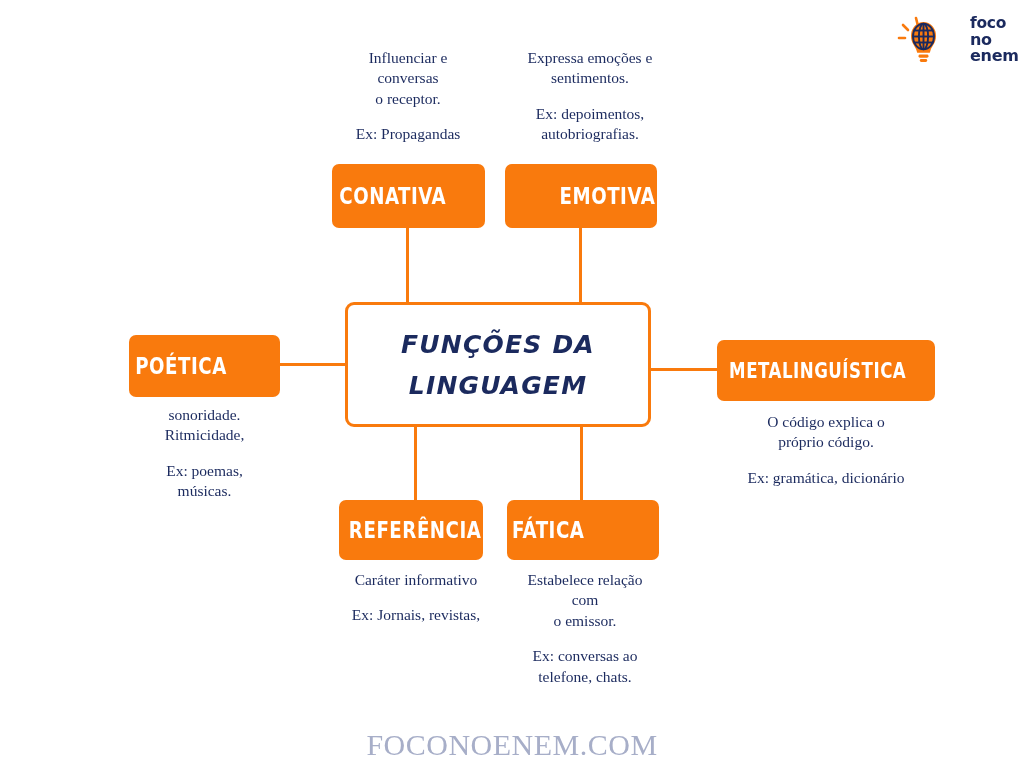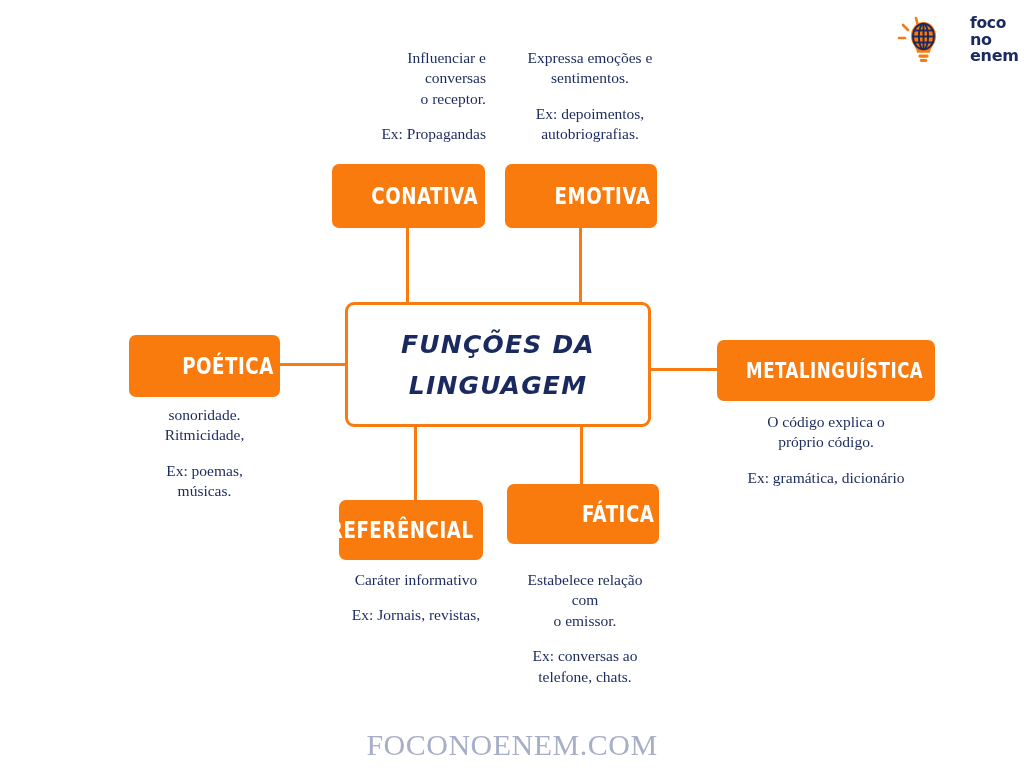--- a/index.html
+++ b/index.html
@@ -78,21 +78,21 @@
   }
 
   
   .node {
     position: absolute;
     box-sizing: border-box;
     background: #f97a0d;
     border-radius: 7px;
     display: flex;
     align-items: center;
-    justify-content: flex-end;
+    justify-content: flex-start;
   }
   .node-label {
     font-family: "DejaVu Sans Condensed", "Liberation Sans Narrow", "Liberation Sans", sans-serif;
     font-weight: 700;
     font-size: 23px;
     letter-spacing: 0.6px;
     color: #ffffff;
     text-transform: uppercase;
     white-space: nowrap;
     transform: scaleX(0.88);
@@ -169,21 +169,21 @@
   <div class="connector" style="left:580px; top:425px; width:3px; height:75px;"></div>
 
   <div class="center-box">
     <div class="center-title-line">FUNÇÕES DA</div>
     <div class="center-title-line">LINGUAGEM</div>
   </div>
 
   <div class="node" style="left:332px; top:164px; width:153px; height:64px;">
     <span class="node-label">CONATIVA</span>
   </div>
-  <div class="desc" style="left:330px; top:48px; width:156px; text-align:right;">
+  <div class="desc" style="left:330px; top:48px; width:156px; text-align:center;">
     <p>Influenciar e</p>
     <p>conversas</p>
     <p>o receptor.</p>
     <div class="gap"></div>
     <p>Ex: Propagandas</p>
   </div>
 
   <div class="node" style="left:505px; top:164px; width:152px; height:64px;padding-left:48px;">
     <span class="node-label">EMOTIVA</span>
   </div>
@@ -218,21 +218,21 @@
 
   <div class="node" style="left:339px; top:500px; width:144px; height:60px;">
     <span class="node-label">REFERÊNCIAL</span>
   </div>
   <div class="desc" style="left:330px; top:570px; width:172px; text-align:center;">
     <p>Caráter informativo</p>
     <div class="gap"></div>
     <p>Ex: Jornais, revistas,</p>
   </div>
 
-  <div class="node" style="left:507px; top:484px; width:152px; height:60px;">
+  <div class="node" style="left:507px; top:500px; width:152px; height:60px;">
     <span class="node-label">FÁTICA</span>
   </div>
   <div class="desc" style="left:505px; top:570px; width:160px; text-align:center;">
     <p>Estabelece relação</p>
     <p>com</p>
     <p>o emissor.</p>
     <div class="gap"></div>
     <p>Ex: conversas ao</p>
     <p>telefone, chats.</p>
   </div>

